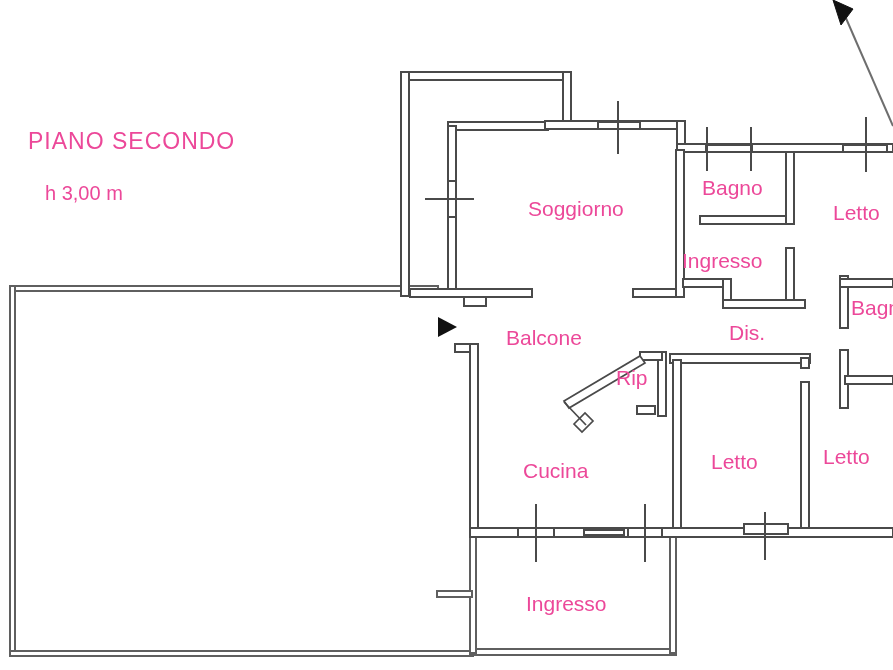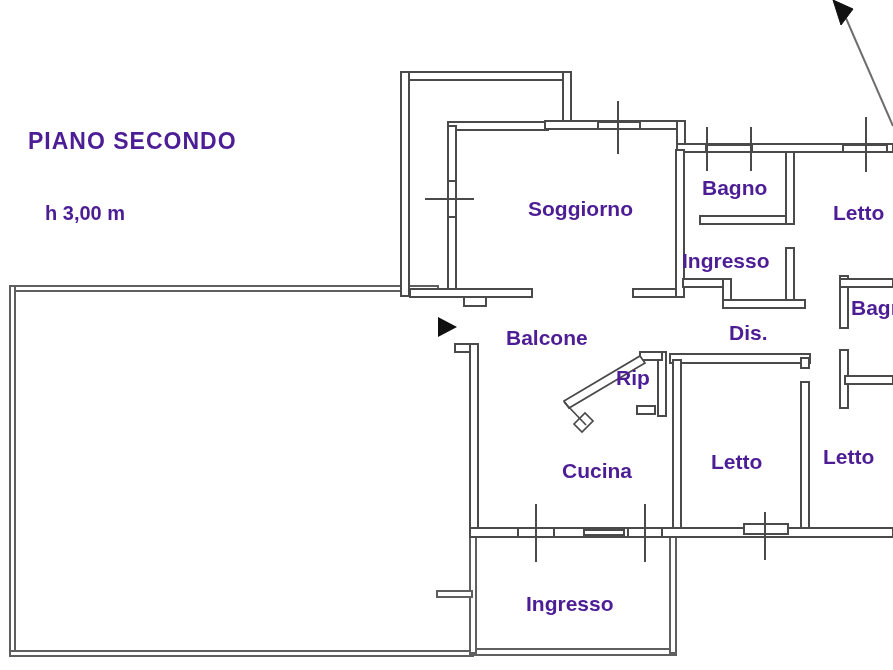--- a/index.html
+++ b/index.html
@@ -7,32 +7,30 @@
     position:relative;
     width:893px;height:670px;
     background:#ffffff;
     overflow:hidden;
     font-family:"Liberation Sans", sans-serif;
   }
   #walls{position:absolute;left:0;top:0;}
   .lbl{
     position:absolute;
     font-size:21px;
-    color:#4c1d95;
+    color:#ec4899;
     white-space:nowrap;
     line-height:1;
-    font-weight:bold;
   }
   .title{
     font-size:23px;
     letter-spacing:1px;
   }
   .sub{
     font-size:20px;
-    margin-top:20px;
   }
 </style>
 </head>
 <body>
 
 <div id="plan">
 
   <svg id="walls" width="893" height="670" viewBox="0 0 893 670">
 
     <g fill="#ffffff" stroke="#5f5f5f" stroke-width="1.2" shape-rendering="crispEdges">
@@ -130,18 +128,18 @@
   <div class="lbl sub" style="left:45px;top:183px">h 3,00 m</div>
 
   <div class="lbl" style="left:528px;top:198px">Soggiorno</div>
   <div class="lbl" style="left:702px;top:177px">Bagno</div>
   <div class="lbl" style="left:833px;top:202px">Letto</div>
   <div class="lbl" style="left:682px;top:250px">Ingresso</div>
   <div class="lbl" style="left:729px;top:322px">Dis.</div>
   <div class="lbl" style="left:851px;top:297px">Bagno</div>
   <div class="lbl" style="left:506px;top:327px">Balcone</div>
   <div class="lbl" style="left:616px;top:367px">Rip</div>
-  <div class="lbl" style="left:562px;top:460px">Cucina</div>
+  <div class="lbl" style="left:523px;top:460px">Cucina</div>
   <div class="lbl" style="left:711px;top:451px">Letto</div>
   <div class="lbl" style="left:823px;top:446px">Letto</div>
   <div class="lbl" style="left:526px;top:593px">Ingresso</div>
 
 </div>
 
 </body></html>

